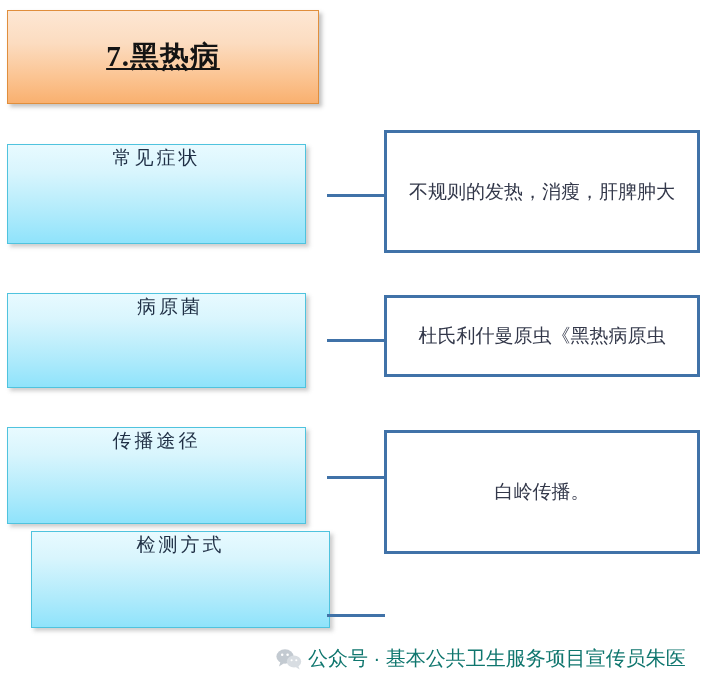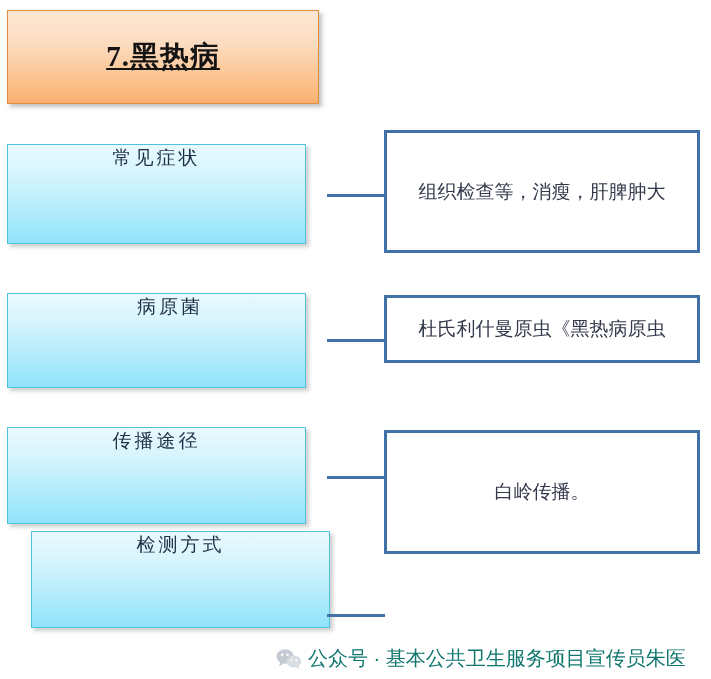--- a/index.html
+++ b/index.html
@@ -92,28 +92,28 @@
 
   <div class="title-box">
     <span class="title-text">7.黑热病</span>
   </div>
 
   <div class="lbox" id="lbox-0" style="top: 144px; height: 100px;">
     <span class="lbox-text">常见症状</span>
   </div>
   <div class="connector" id="conn-0" style="top: 194px;"></div>
   <div class="rbox" id="rbox-0" style="top: 130px; height: 123px;">
-    <span class="rbox-text">组织检查等，消瘦，肝脾肿大</span>
+    <span class="rbox-text">不规则的发热，消瘦，肝脾肿大</span>
   </div>
 
   <div class="lbox" id="lbox-1" style="top: 293px; height: 95px; padding-left: 27px;">
     <span class="lbox-text">病原菌</span>
   </div>
   <div class="connector" id="conn-1" style="top: 339px;"></div>
-  <div class="rbox" id="rbox-1" style="top: 295px; height: 68px;">
+  <div class="rbox" id="rbox-1" style="top: 295px; height: 82px;">
     <span class="rbox-text">杜氏利什曼原虫《黑热病原虫</span>
   </div>
 
   <div class="lbox" id="lbox-2" style="top: 427px; height: 97px;">
     <span class="lbox-text">传播途径</span>
   </div>
   <div class="connector" id="conn-2" style="top: 476px;"></div>
   <div class="rbox" id="rbox-2" style="top: 430px; height: 124px;">
     <span class="rbox-text">白岭传播。</span>
   </div>

